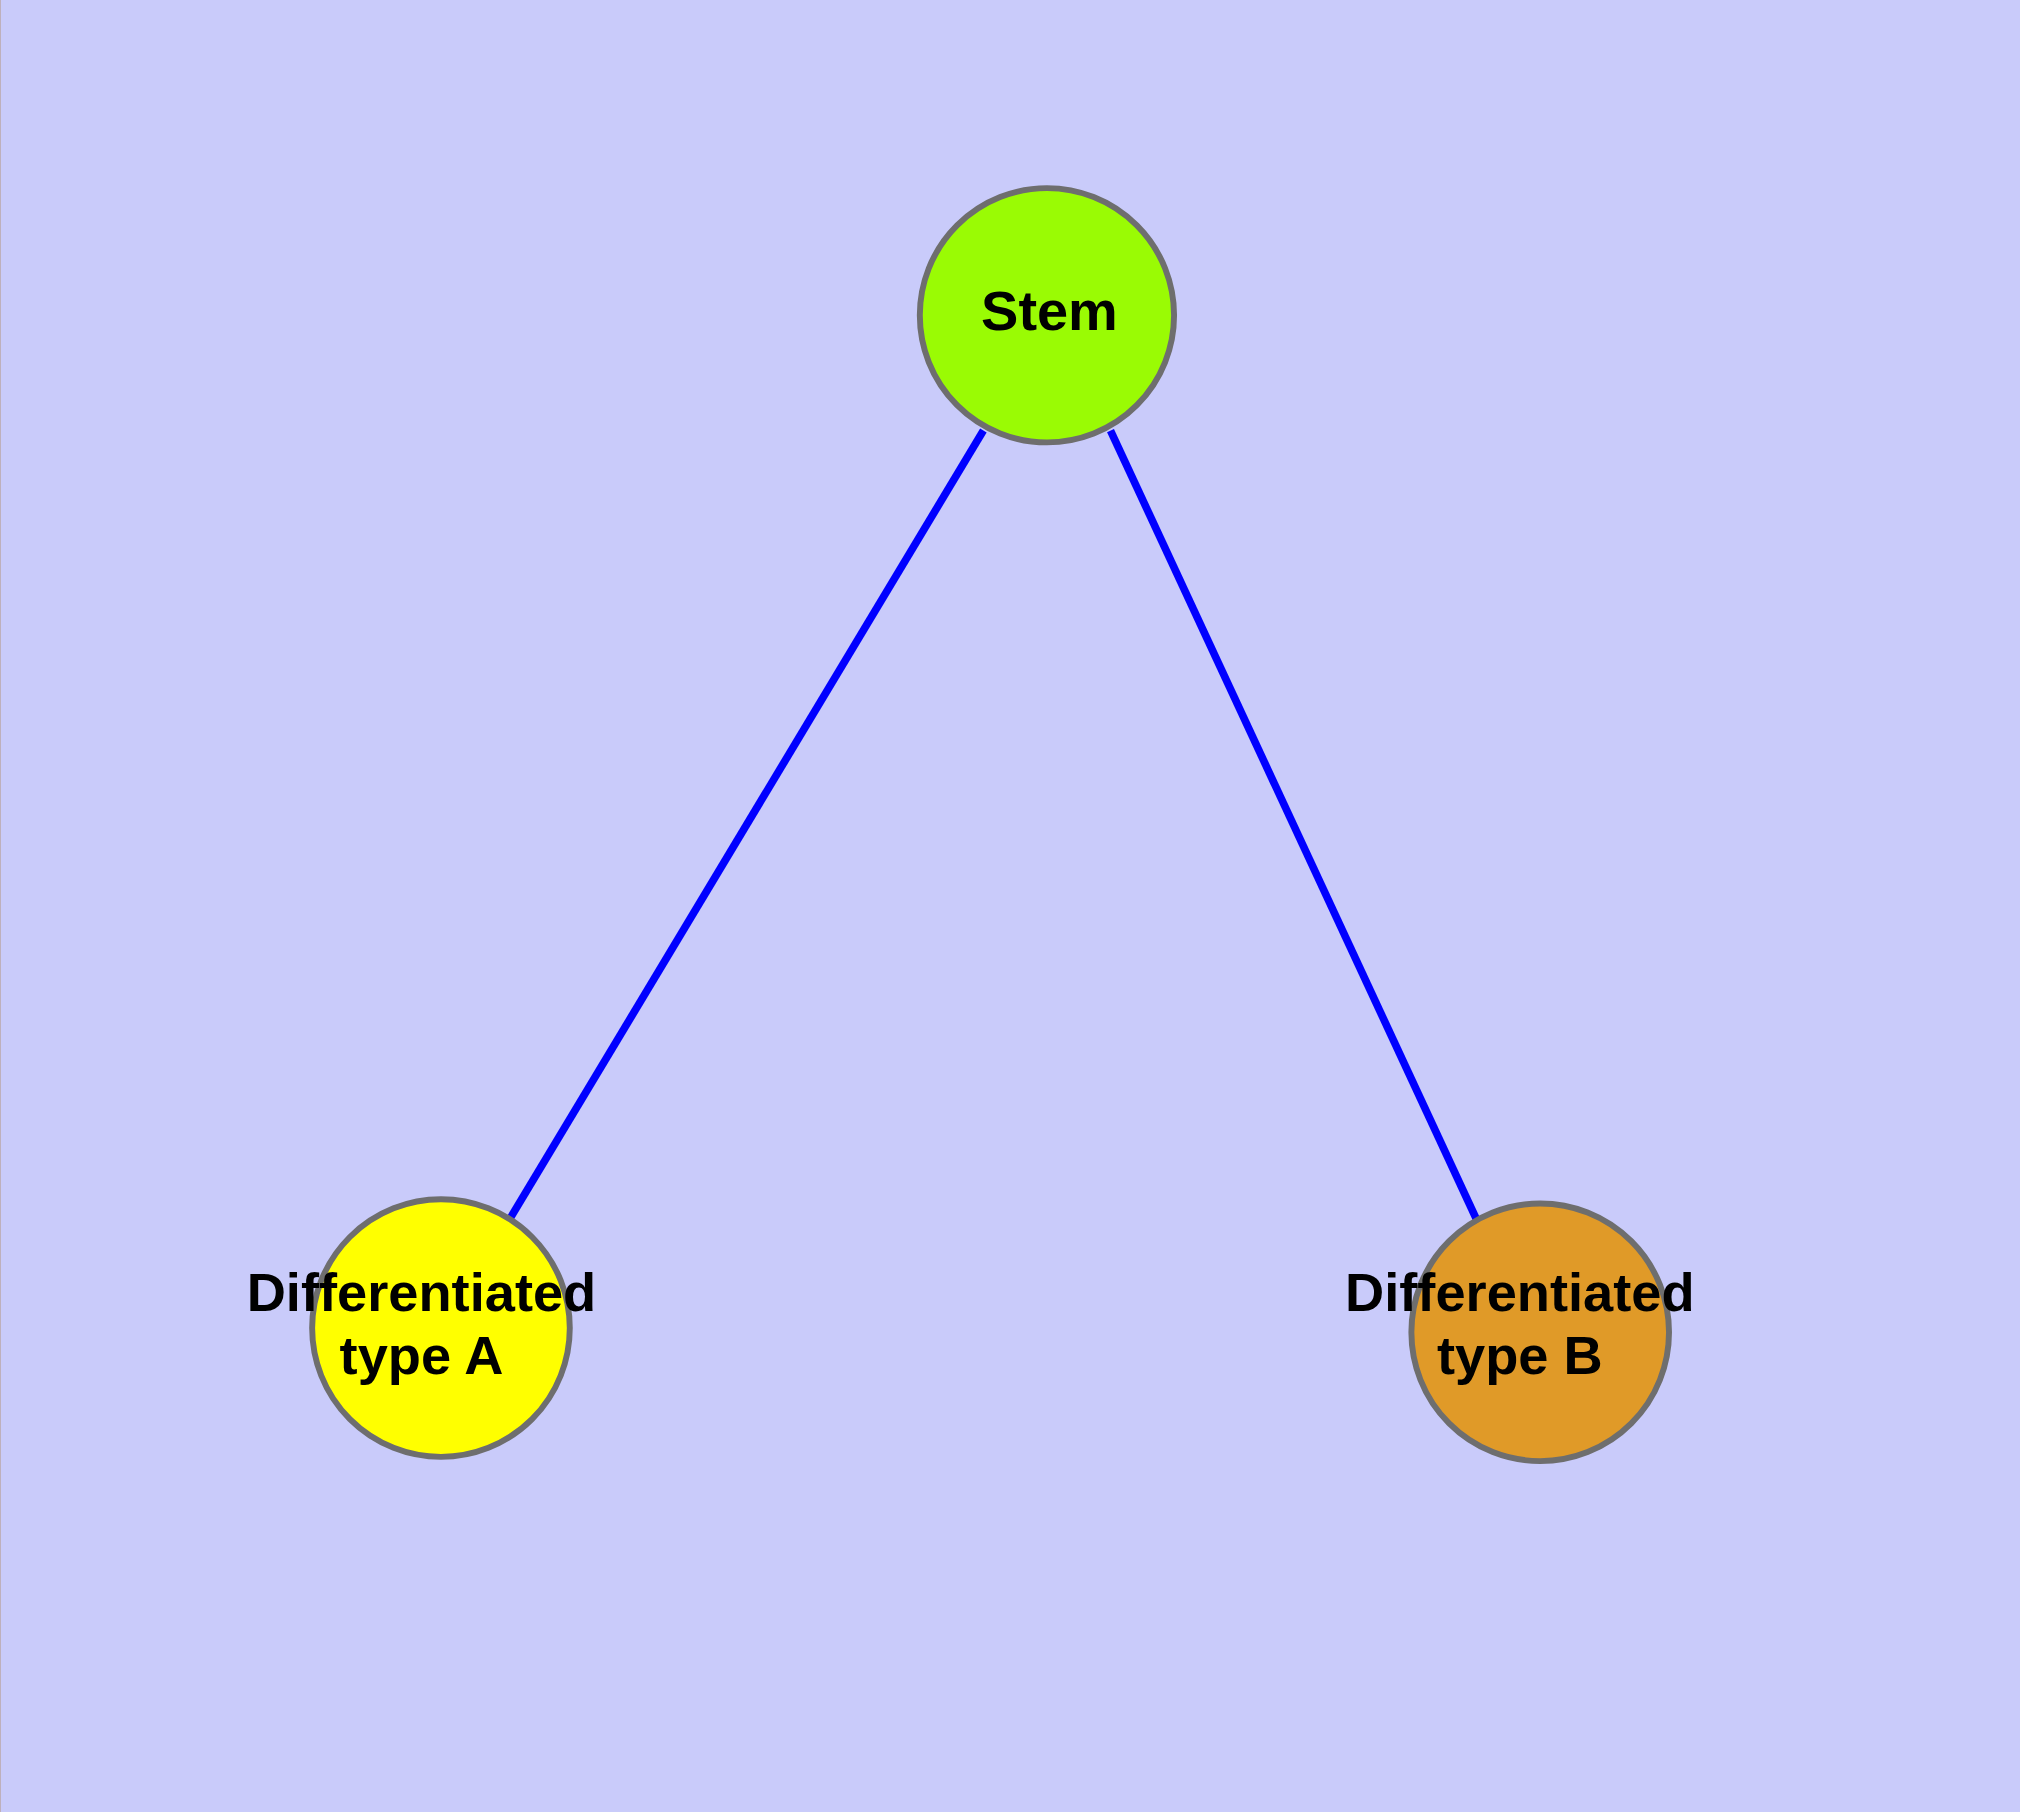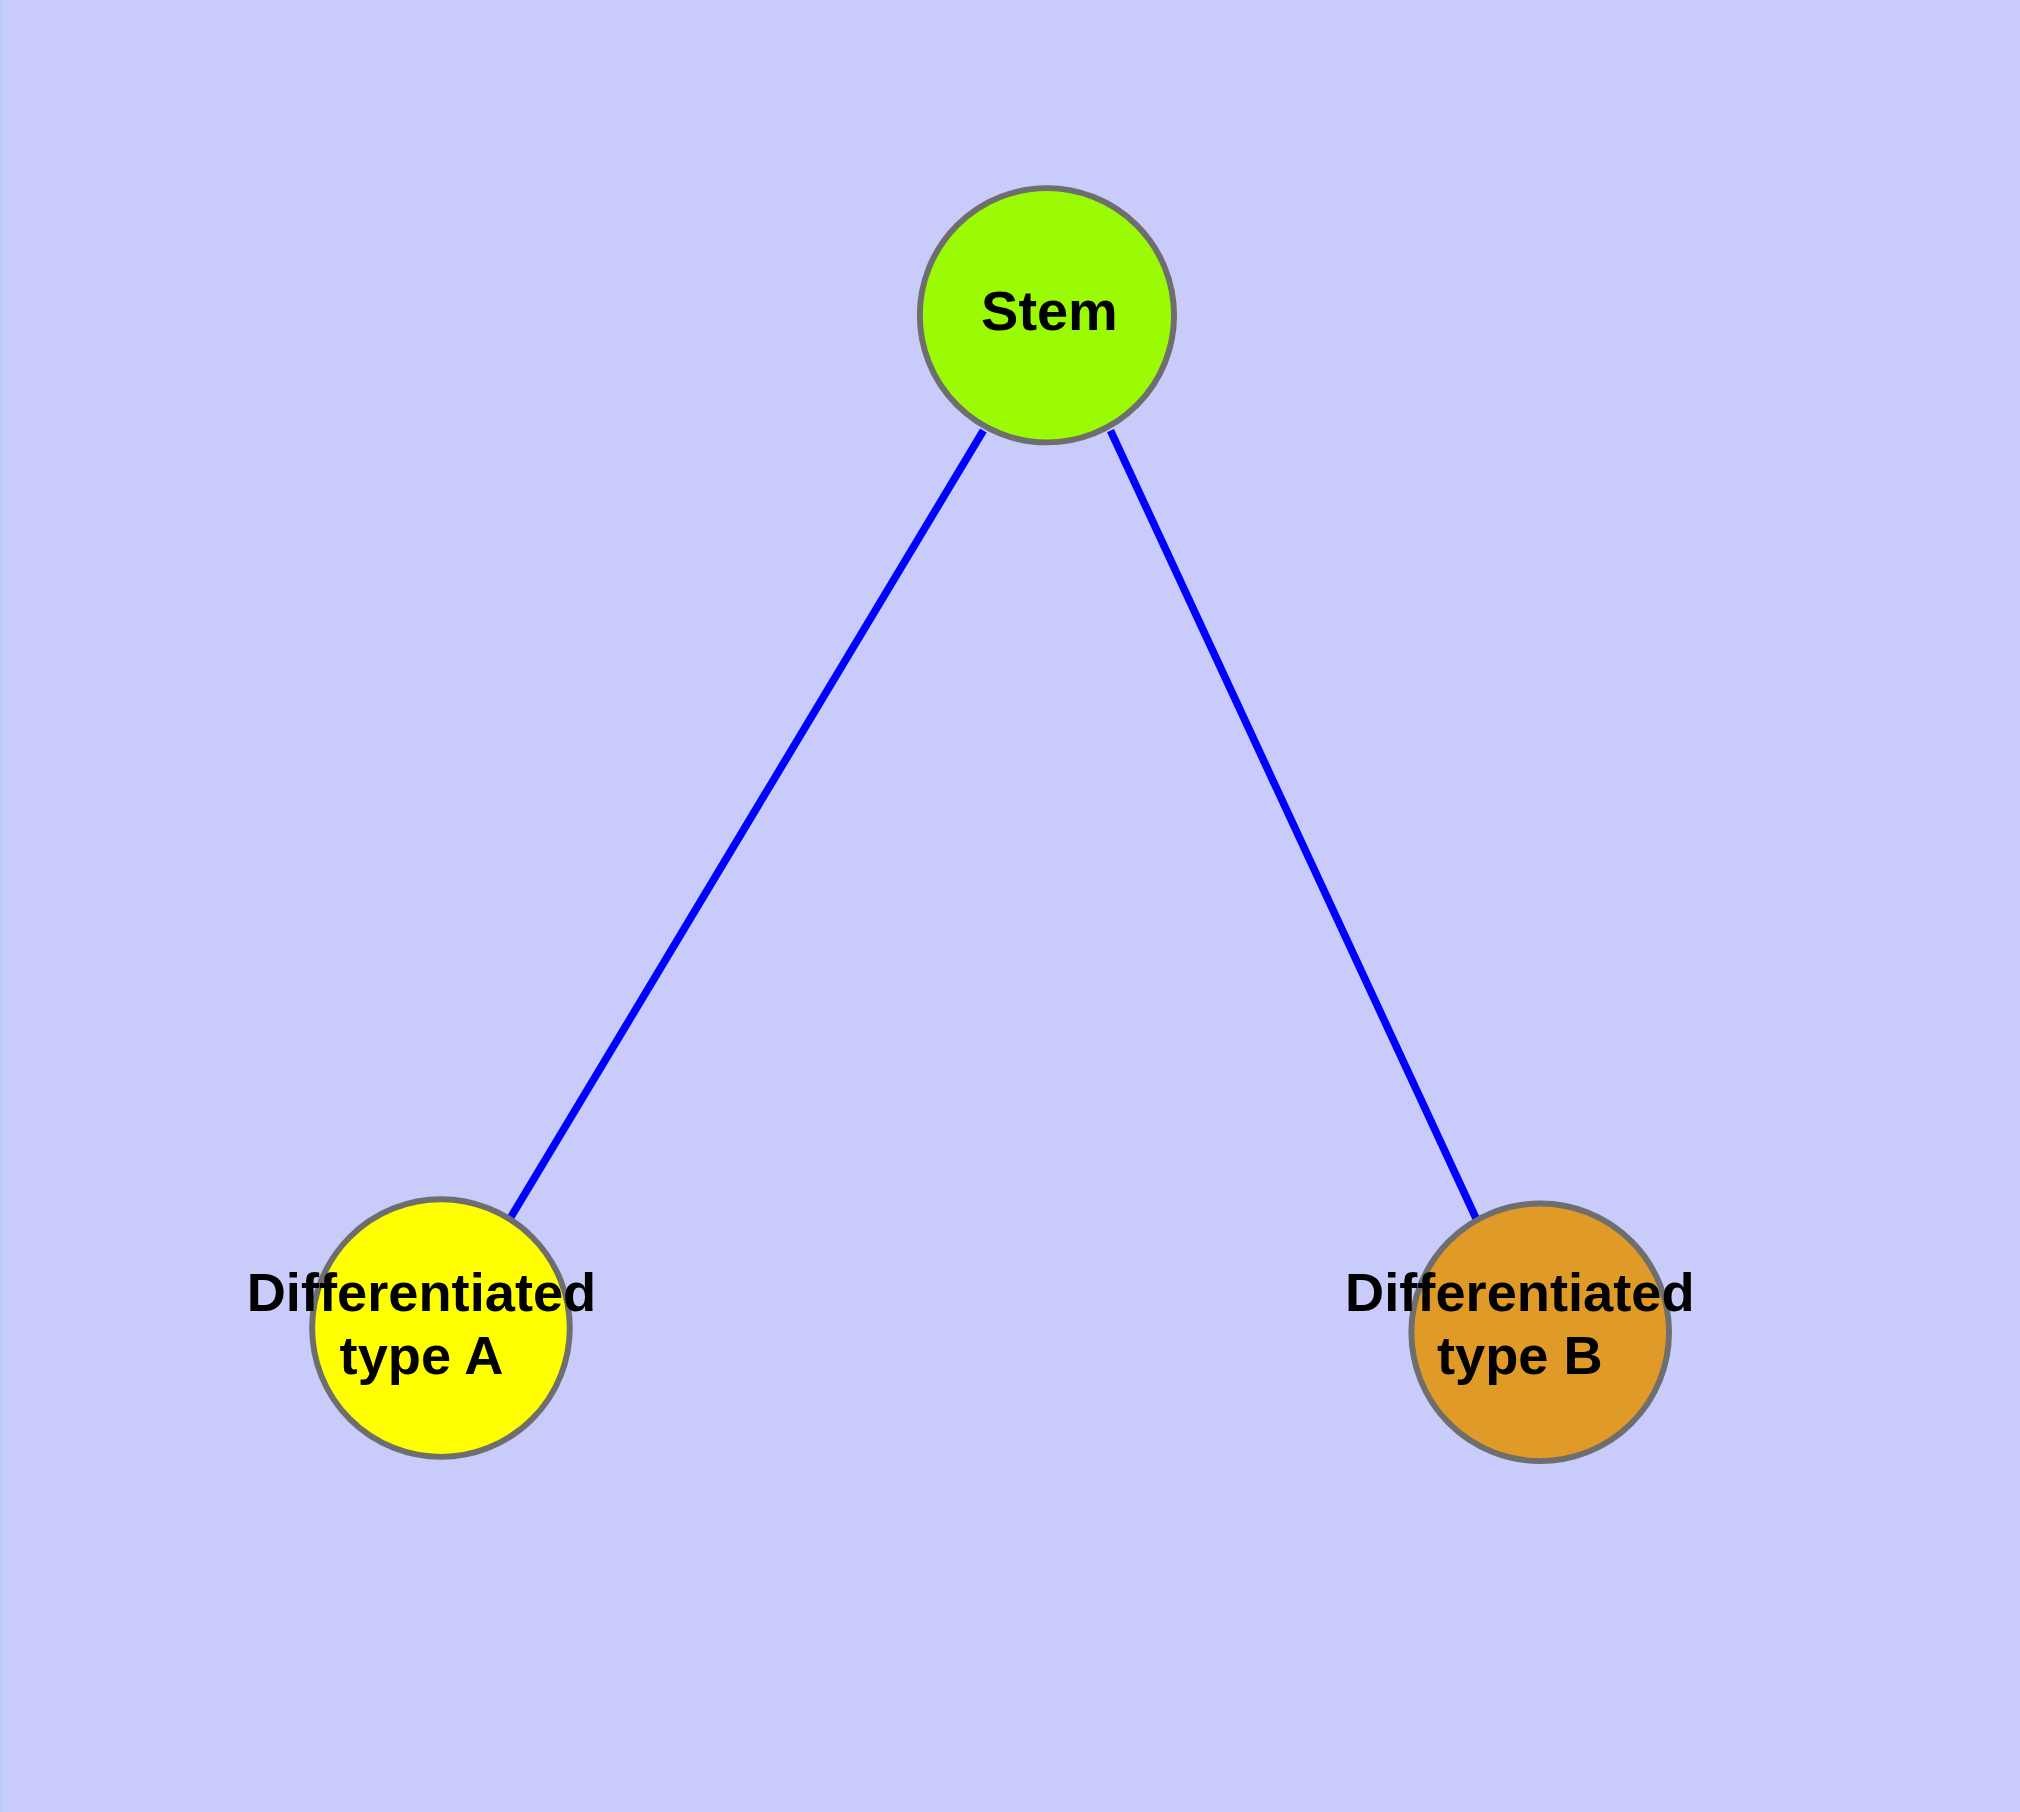--- a/index.html
+++ b/index.html
@@ -11,21 +11,21 @@
   body {
     width: 2021px;
     height: 1812px;
     overflow: hidden;
     font-family: "Liberation Sans", sans-serif;
   }
   #graph-canvas {
     position: relative;
     width: 2021px;
     height: 1812px;
-    background: #5eead4;
+    background: #a16207;
   }
   #graph-svg {
     position: absolute;
     inset: 0;
     width: 2021px;
     height: 1812px;
     display: block;
   }
   .node-label {
     font-family: "Liberation Sans", sans-serif;

